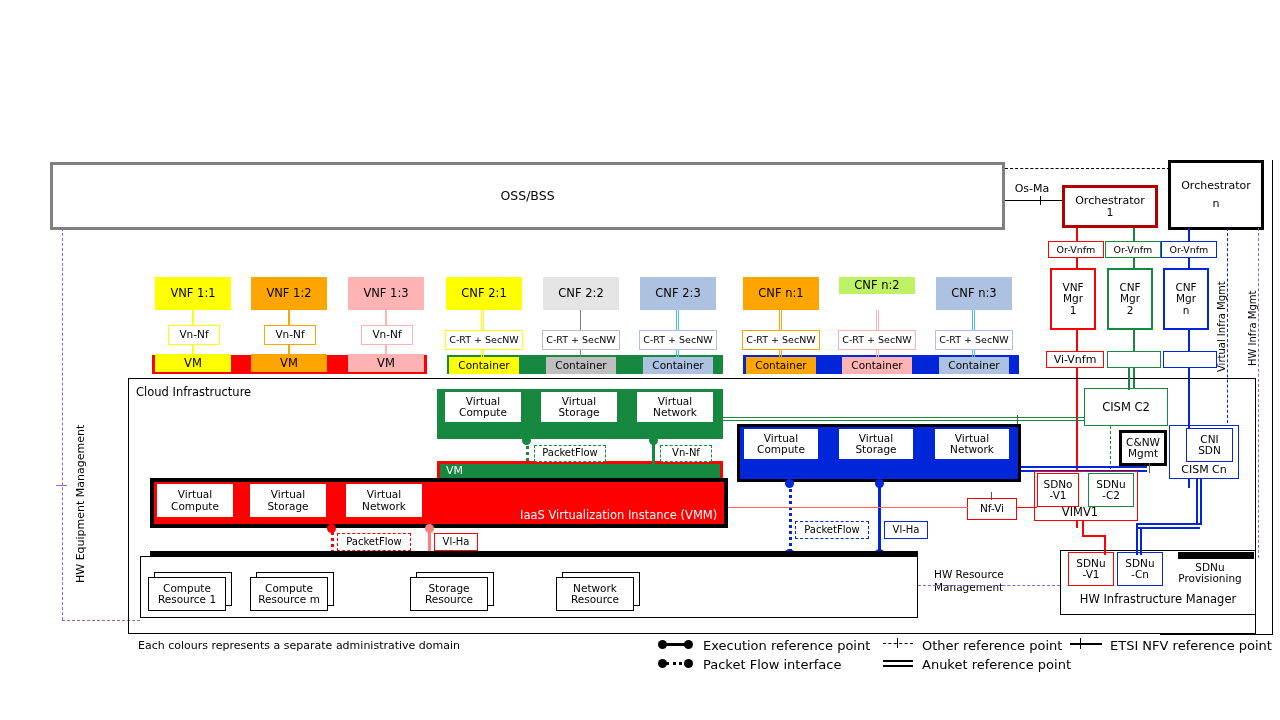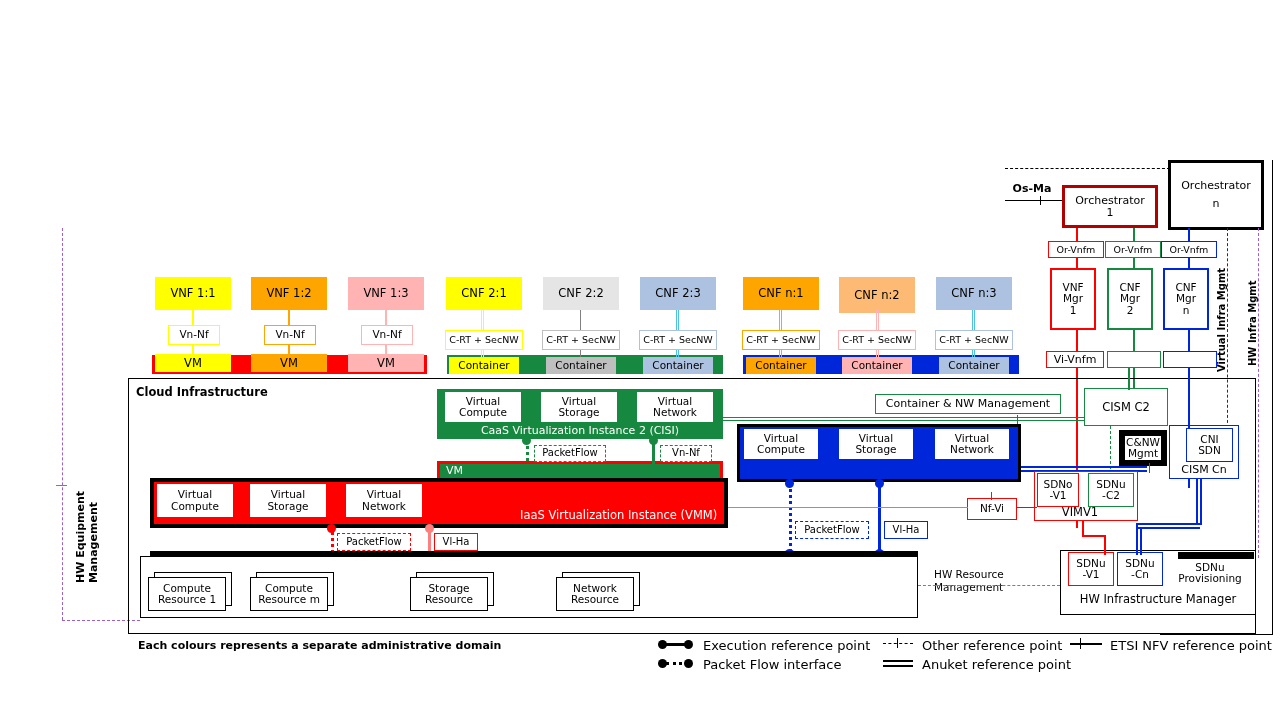--- a/index.html
+++ b/index.html
@@ -7,31 +7,34 @@
        font-family:"DejaVu Sans","Liberation Sans",sans-serif;}
   #stage{position:absolute;left:0;top:0;width:1280px;height:720px;}
   .abs{position:absolute;box-sizing:border-box;}
   .ctr{display:flex;align-items:center;justify-content:center;text-align:center;line-height:1.05;}
   .vert{writing-mode:vertical-rl;transform:rotate(180deg);}
 
   
   .fnbox{font-size:11.5px;color:#000;}
   .rpbox{background:#fff;font-size:10.5px;color:#000;border:1px solid #000;}
   .plainbox{background:#fff;border:1px solid #000;font-size:11px;}
-  .lbl{font-size:11px;color:#000;background:transparent;font-weight:bold;}
+  .lbl{font-size:11px;color:#000;background:transparent;}
   .dot{position:absolute;border-radius:50%;}
 
   
   .legtxt{font-size:13px;color:#000;white-space:nowrap;}
 </style>
 </head>
 <body>
 
 <div id="stage">
 
+  <div class="abs ctr" style="left:50px;top:162px;width:955px;height:68px;border:3px solid #808080;background:#fff;">
+    <span style="font-size:12.5px;">OSS/BSS</span>
+  </div>
 
   <div class="abs" style="left:1005px;top:200px;width:62px;height:1px;background:#000;"></div>
   <div class="abs" style="left:1040px;top:196px;width:1px;height:9px;background:#000;"></div>
   <div class="abs lbl" style="left:1010px;top:182px;width:44px;height:14px;text-align:center;">Os-Ma</div>
 
   <div class="abs ctr" style="left:1062px;top:185px;width:96px;height:43px;border:3px solid #b00000;background:#fff;flex-direction:column;">
     <span style="font-size:11px;">Orchestrator</span>
     <span style="font-size:11px;">1</span>
   </div>
   <div class="abs ctr" style="left:1168px;top:160px;width:96px;height:70px;border:3px solid #000;background:#fff;flex-direction:column;">
@@ -165,21 +168,21 @@
     <span>CNF n:1</span>
     </div>
   <div class="abs" style="left:779px;top:310px;width:3px;height:52px;border-left:1px solid #ffa500;border-right:1px solid #ffa500;"></div>
   <div class="abs ctr rpbox" style="left:742px;top:330px;width:78px;height:20px;border-color:#ffa500;font-size:9.5px;">
     <span>C-RT + SecNW</span>
     </div>
   <div class="abs ctr fnbox" style="left:746px;top:357px;width:70px;height:17px;background:#ffa500;font-size:10.5px;">
     <span>Container</span>
     </div>
 
-  <div class="abs ctr fnbox" style="left:839px;top:277px;width:76px;height:36px;background:#fdba74;">
+  <div class="abs ctr fnbox" style="left:839px;top:277px;width:76px;height:17px;background:#bef264;">
     <span>CNF n:2</span>
     </div>
   <div class="abs" style="left:876px;top:310px;width:3px;height:52px;border-left:1px solid #ffb3b3;border-right:1px solid #ffb3b3;"></div>
   <div class="abs ctr rpbox" style="left:838px;top:330px;width:78px;height:20px;border-color:#ffb3b3;font-size:9.5px;">
     <span>C-RT + SecNW</span>
     </div>
   <div class="abs ctr fnbox" style="left:842px;top:357px;width:70px;height:17px;background:#ffb3b3;font-size:10.5px;">
     <span>Container</span>
     </div>
 
@@ -203,21 +206,20 @@
     <span>Compute</span>
     </div>
   <div class="abs ctr plainbox" style="left:541px;top:392px;width:76px;height:30px;flex-direction:column;font-size:10.5px;border:0;">
     <span>Virtual</span>
     <span>Storage</span>
     </div>
   <div class="abs ctr plainbox" style="left:637px;top:392px;width:76px;height:30px;flex-direction:column;font-size:10.5px;border:0;">
     <span>Virtual</span>
     <span>Network</span>
     </div>
-  <div class="abs ctr" style="left:437px;top:423px;width:286px;height:15px;color:#fff;font-size:11px;">CaaS Virtualization Instance 2 (CISI)</div>
 
   <div class="abs" style="left:437px;top:461px;width:286px;height:22px;background:#ff0000;"></div>
   <div class="abs" style="left:440px;top:464px;width:280px;height:16px;background:#17883f;"></div>
   <div class="abs" style="left:446px;top:464px;color:#fff;font-size:11px;">VM</div>
 
   <div class="abs" style="left:526px;top:439px;width:3px;height:52px;border-left:3px dotted #17883f;"></div>
   <div class="abs dot" style="left:522px;top:436px;width:9px;height:9px;background:#17883f;"></div>
   <div class="abs dot" style="left:522px;top:483px;width:9px;height:9px;background:#17883f;"></div>
   <div class="abs ctr" style="left:534px;top:445px;width:72px;height:17px;border:1px dashed #17883f;background:#fff;font-size:10px;">
     <span>PacketFlow</span>
@@ -307,33 +309,30 @@
     <span>Storage</span>
     <span>Resource</span>
     </div>
 
   <div class="abs" style="left:562px;top:572px;width:78px;height:34px;border:1px solid #000;background:#fff;"></div>
   <div class="abs ctr" style="left:556px;top:577px;width:78px;height:34px;border:1px solid #000;background:#fff;flex-direction:column;font-size:10.5px;">
     <span>Network</span>
     <span>Resource</span>
     </div>
 
-  <div class="abs ctr" style="left:875px;top:394px;width:186px;height:20px;border:1px solid #17883f;background:#fff;font-size:11px;">
-    <span>Container &amp; NW Management</span>
-    </div>
   <div class="abs" style="left:723px;top:417px;width:364px;height:1px;background:#17883f;"></div>
   <div class="abs" style="left:723px;top:420px;width:364px;height:1px;background:#17883f;"></div>
   <div class="abs" style="left:1017px;top:415px;width:1px;height:9px;background:#555;"></div>
 
   <div class="abs ctr" style="left:1084px;top:388px;width:84px;height:38px;border:1px solid #17883f;background:#fff;font-size:11.5px;">
     <span>CISM C2</span>
     </div>
   <div class="abs" style="left:1110px;top:426px;width:0;height:48px;border-left:1px dashed #17883f;"></div>
 
-  <div class="abs ctr" style="left:1119px;top:430px;width:48px;height:36px;border:6px solid #000000;background:#fff;flex-direction:column;font-size:10.5px;">
+  <div class="abs ctr" style="left:1119px;top:430px;width:48px;height:36px;border:3px solid #000000;background:#fff;flex-direction:column;font-size:10.5px;">
     <span>C&amp;NW</span>
     <span>Mgmt</span>
     </div>
 
   <div class="abs" style="left:1021px;top:466px;width:126px;height:2px;background:#0026d9;"></div>
   <div class="abs" style="left:1021px;top:470px;width:126px;height:2px;background:#0026d9;"></div>
   <div class="abs" style="left:1149px;top:463px;width:1px;height:10px;background:#555;"></div>
 
   <div class="abs" style="left:1169px;top:425px;width:70px;height:54px;border:1px solid #0026d9;background:#fff;"></div>
   <div class="abs ctr" style="left:1186px;top:428px;width:47px;height:34px;border:1px solid #0026d9;background:#fff;flex-direction:column;font-size:10.5px;">

